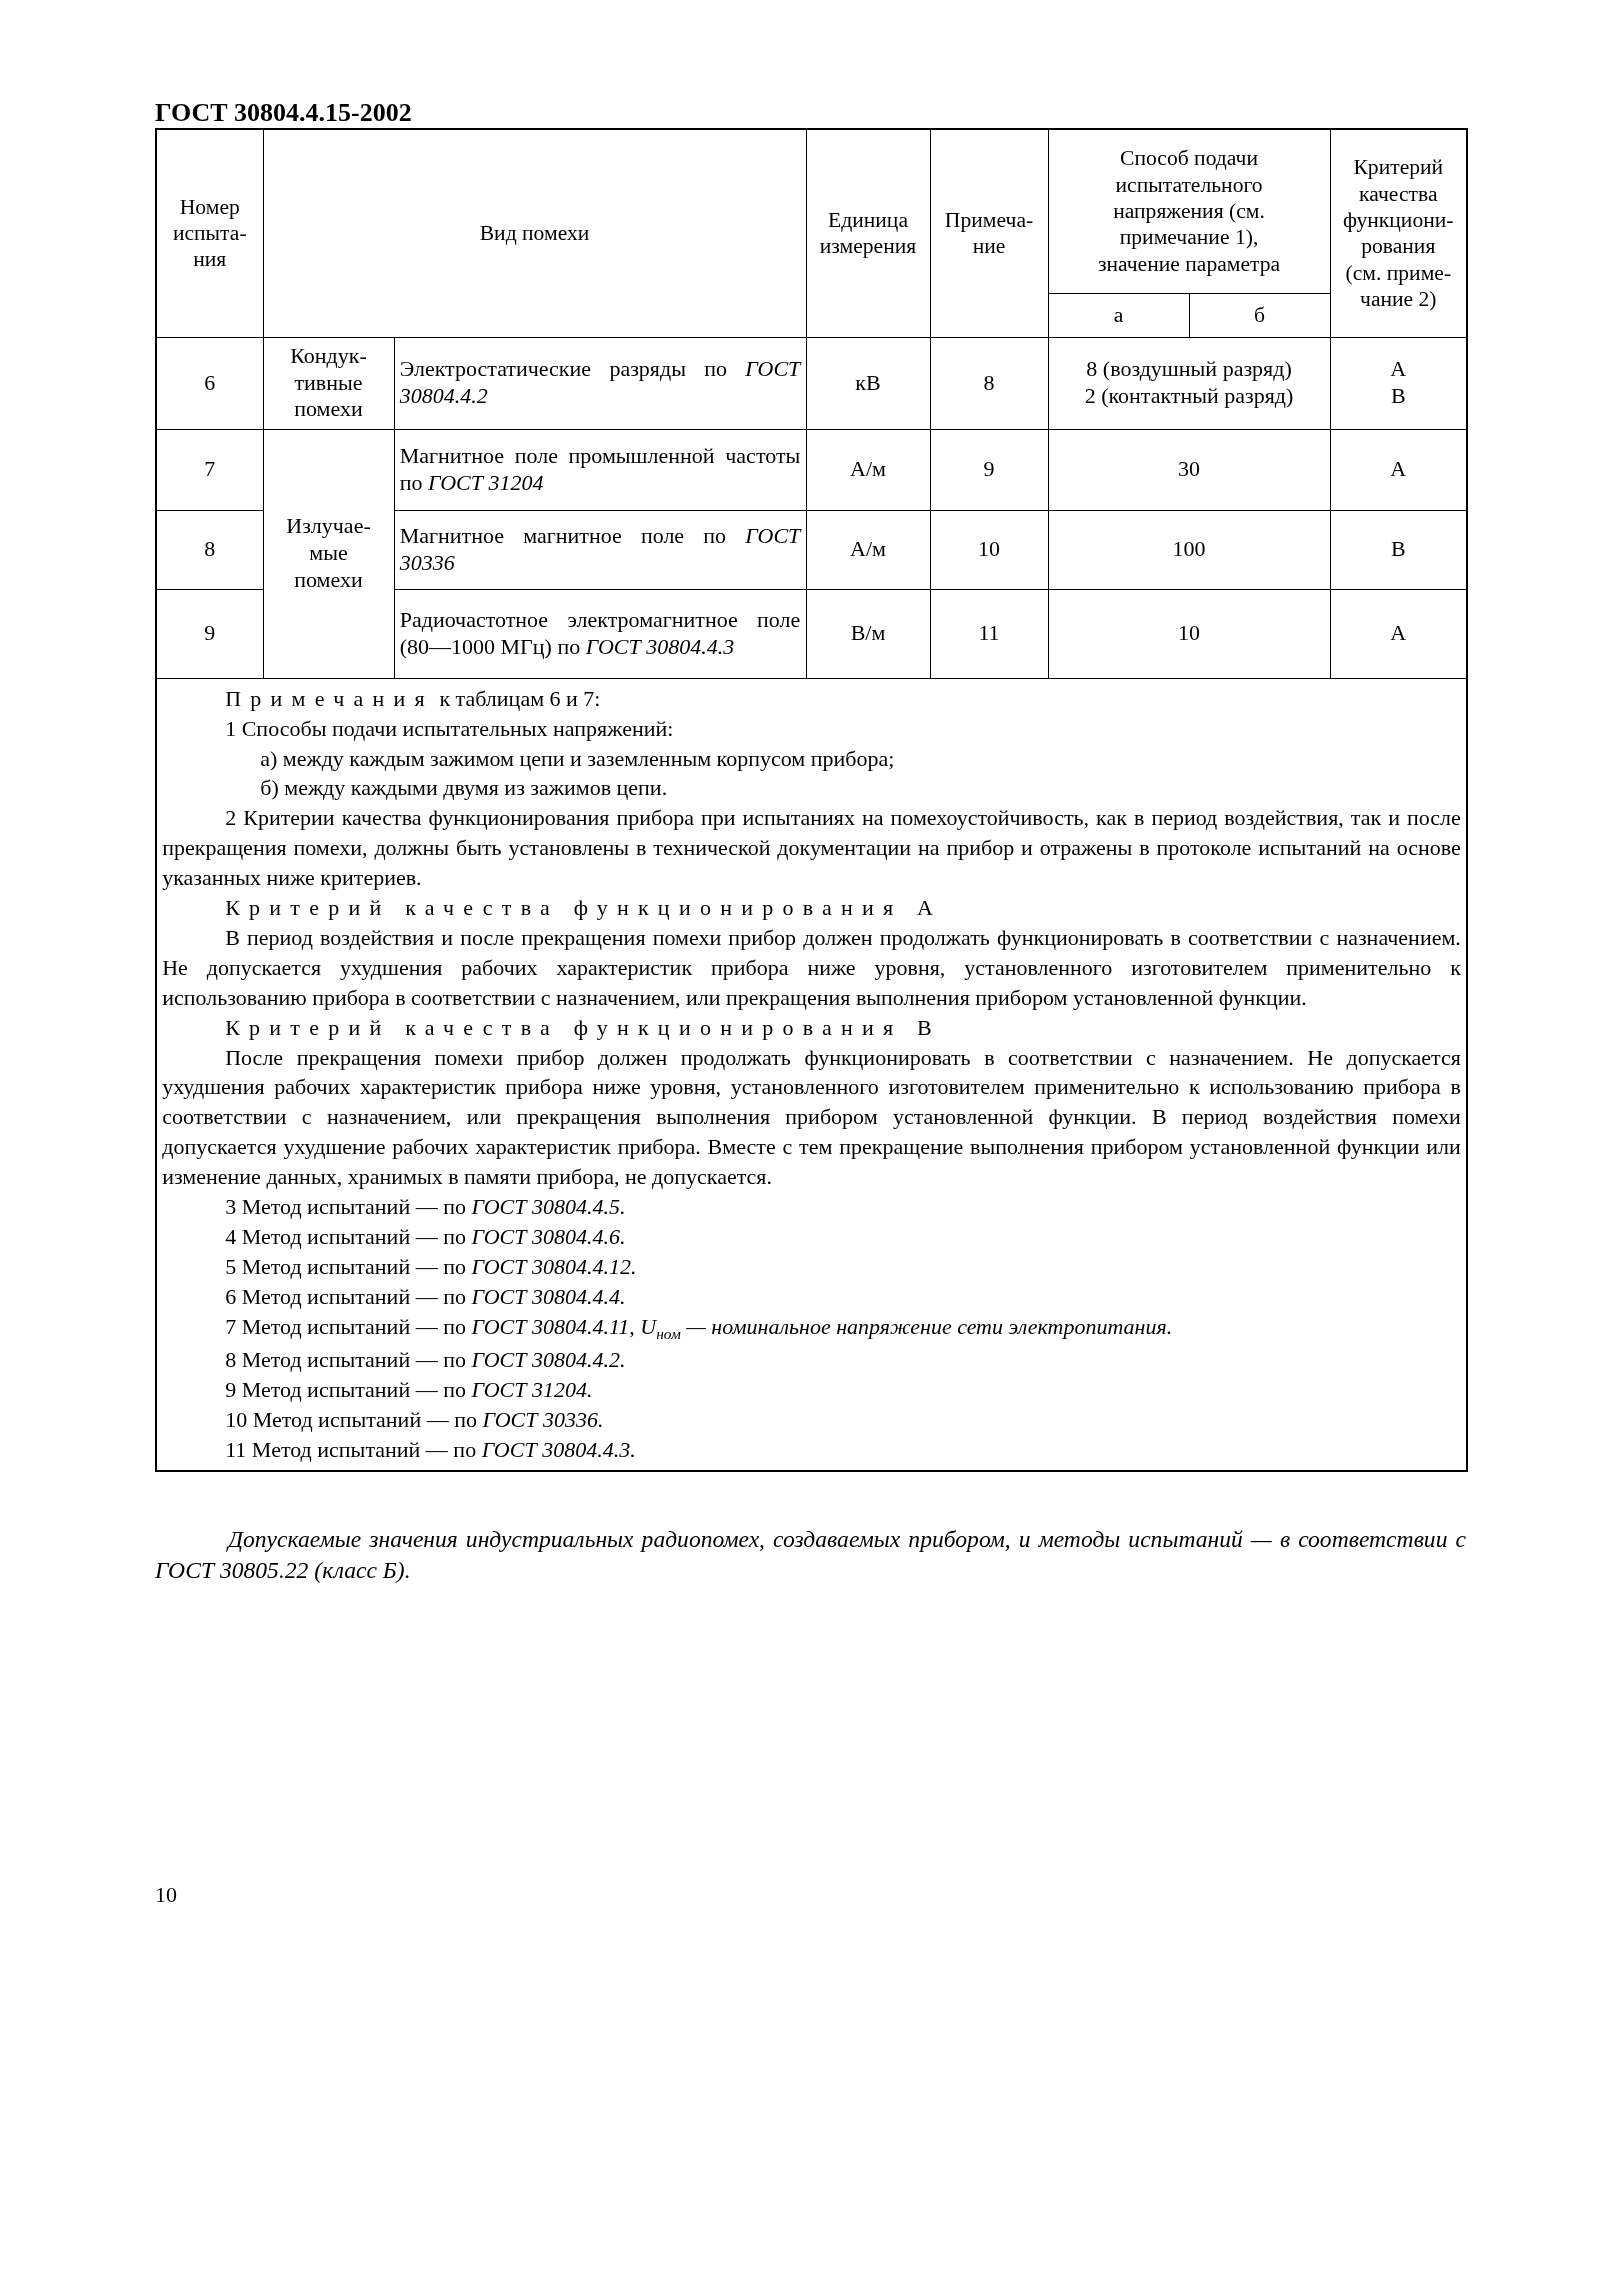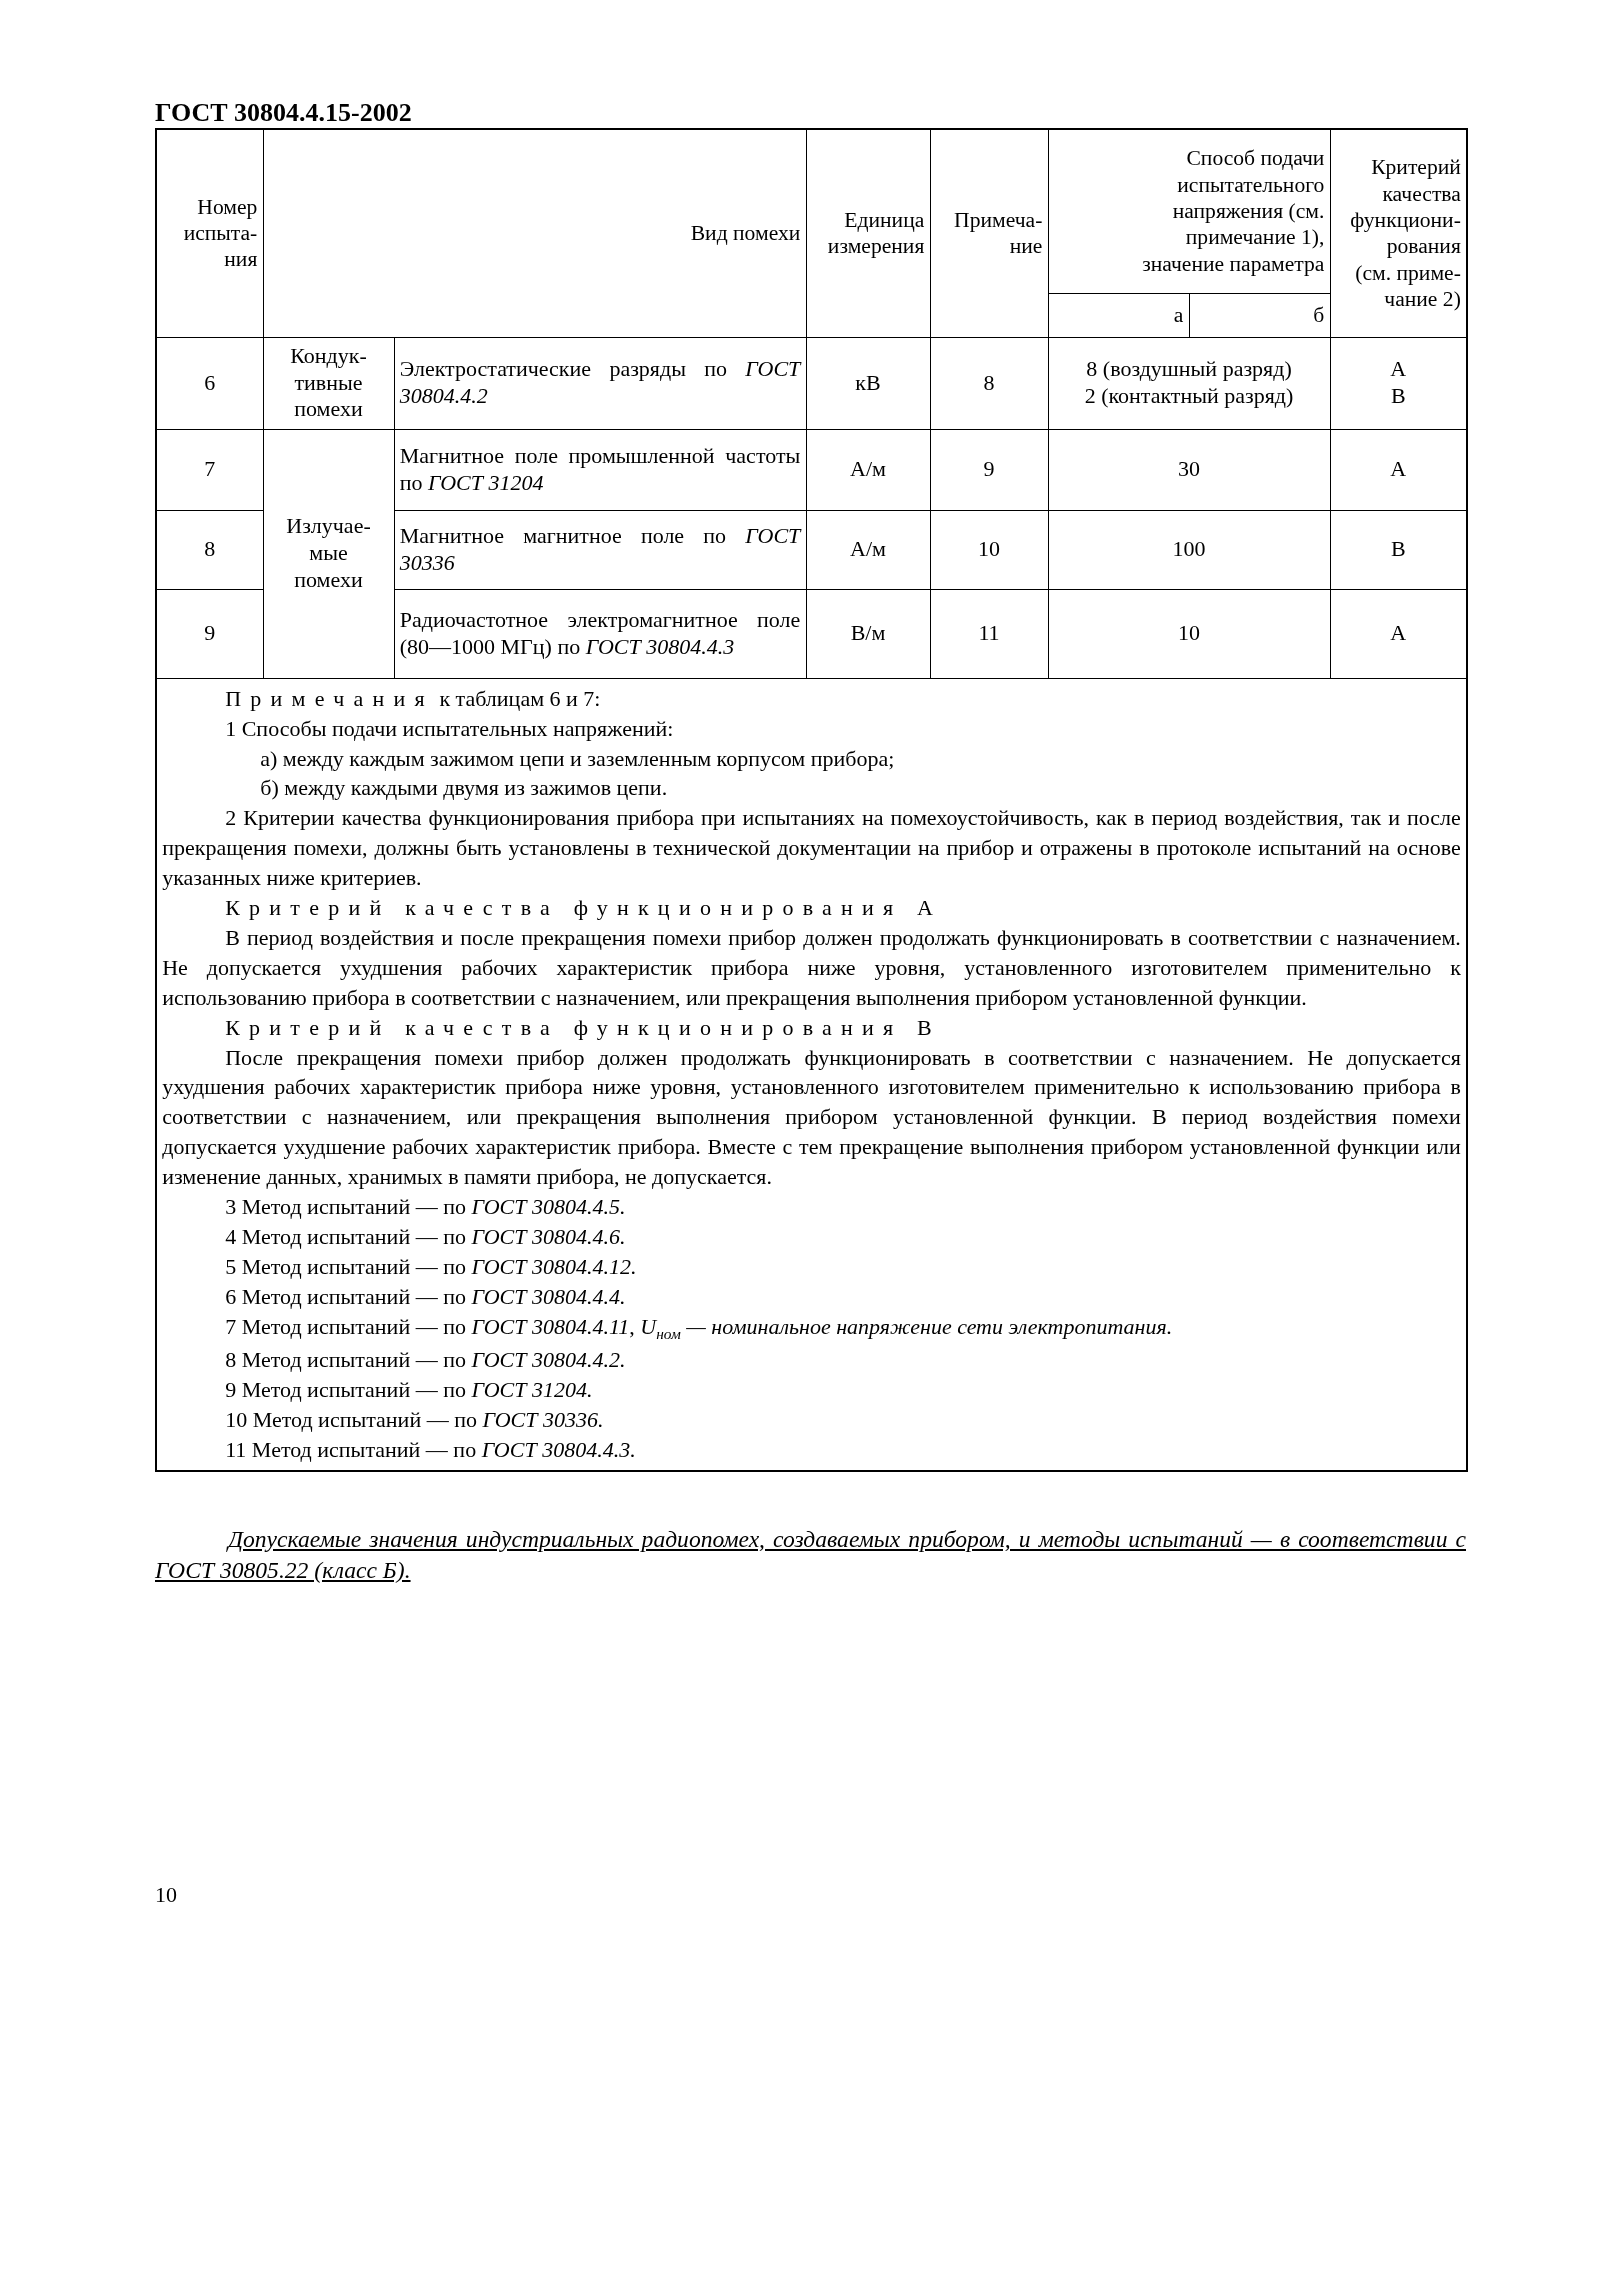--- a/index.html
+++ b/index.html
@@ -24,42 +24,42 @@
     width: 1311px;
     border: 2.6px solid #000;
     font-size: 22px;
     line-height: 1.22;
   }
   table.gost th, table.gost td {
     border: 1.3px solid #000;
     vertical-align: middle;
     padding: 5.2px 5.2px;
   }
-  thead th { font-weight: normal; text-align: right; font-size: 21.6px; }
+  thead th { font-weight: normal; text-align: center; font-size: 21.6px; }
   thead tr.head-main { height: 164px; }
   thead tr.subhead th { height: 44px; }
   th.sep { border-bottom: 6.5px double #000; }
   .pre { white-space: pre-line; }
   tbody td { text-align: center; }
   td.desc { text-align: justify; padding: 5.2px 10.5px; vertical-align: middle; }
   tr.r6 { height: 92px; }
   tr.r7 { height: 81px; }
   tr.r8 { height: 79px; }
   tr.r9 { height: 89px; }
 
   td.notes-cell { padding: 15.7px 18.3px 22px 18.3px; text-align: left; }
   .note-p { font-size: 22px; line-height: 1.36; text-align: justify; }
   .ind1 { text-indent: 63px; }
   .ind2 { text-indent: 98px; }
   .spaced { letter-spacing: 0.42em; }
   .italic { font-style: italic; }
   .sub { vertical-align: sub; font-size: 70%; font-style: italic; }
 
   .body-text { width: 1311px; margin-top: 52px; }
-  .bp { font-size: 23.6px; line-height: 1.32; text-indent: 73px; text-align: justify; text-decoration: underline; }
+  .bp { font-size: 23.6px; line-height: 1.32; text-indent: 73px; text-align: justify; }
   .italic-p { font-style: italic; }
   .heading-63 { font-size: 23.6px; line-height: 1.32; text-indent: 73px; }
   .heading-63 .num { font-weight: bold; }
   .heading-63 .title { font-weight: bold; font-style: italic; }
   .page-number { position: absolute; left: 155px; top: 1882px; font-size: 22px; }
 </style>
 </head>
 <body>
 
 <div class="page">

